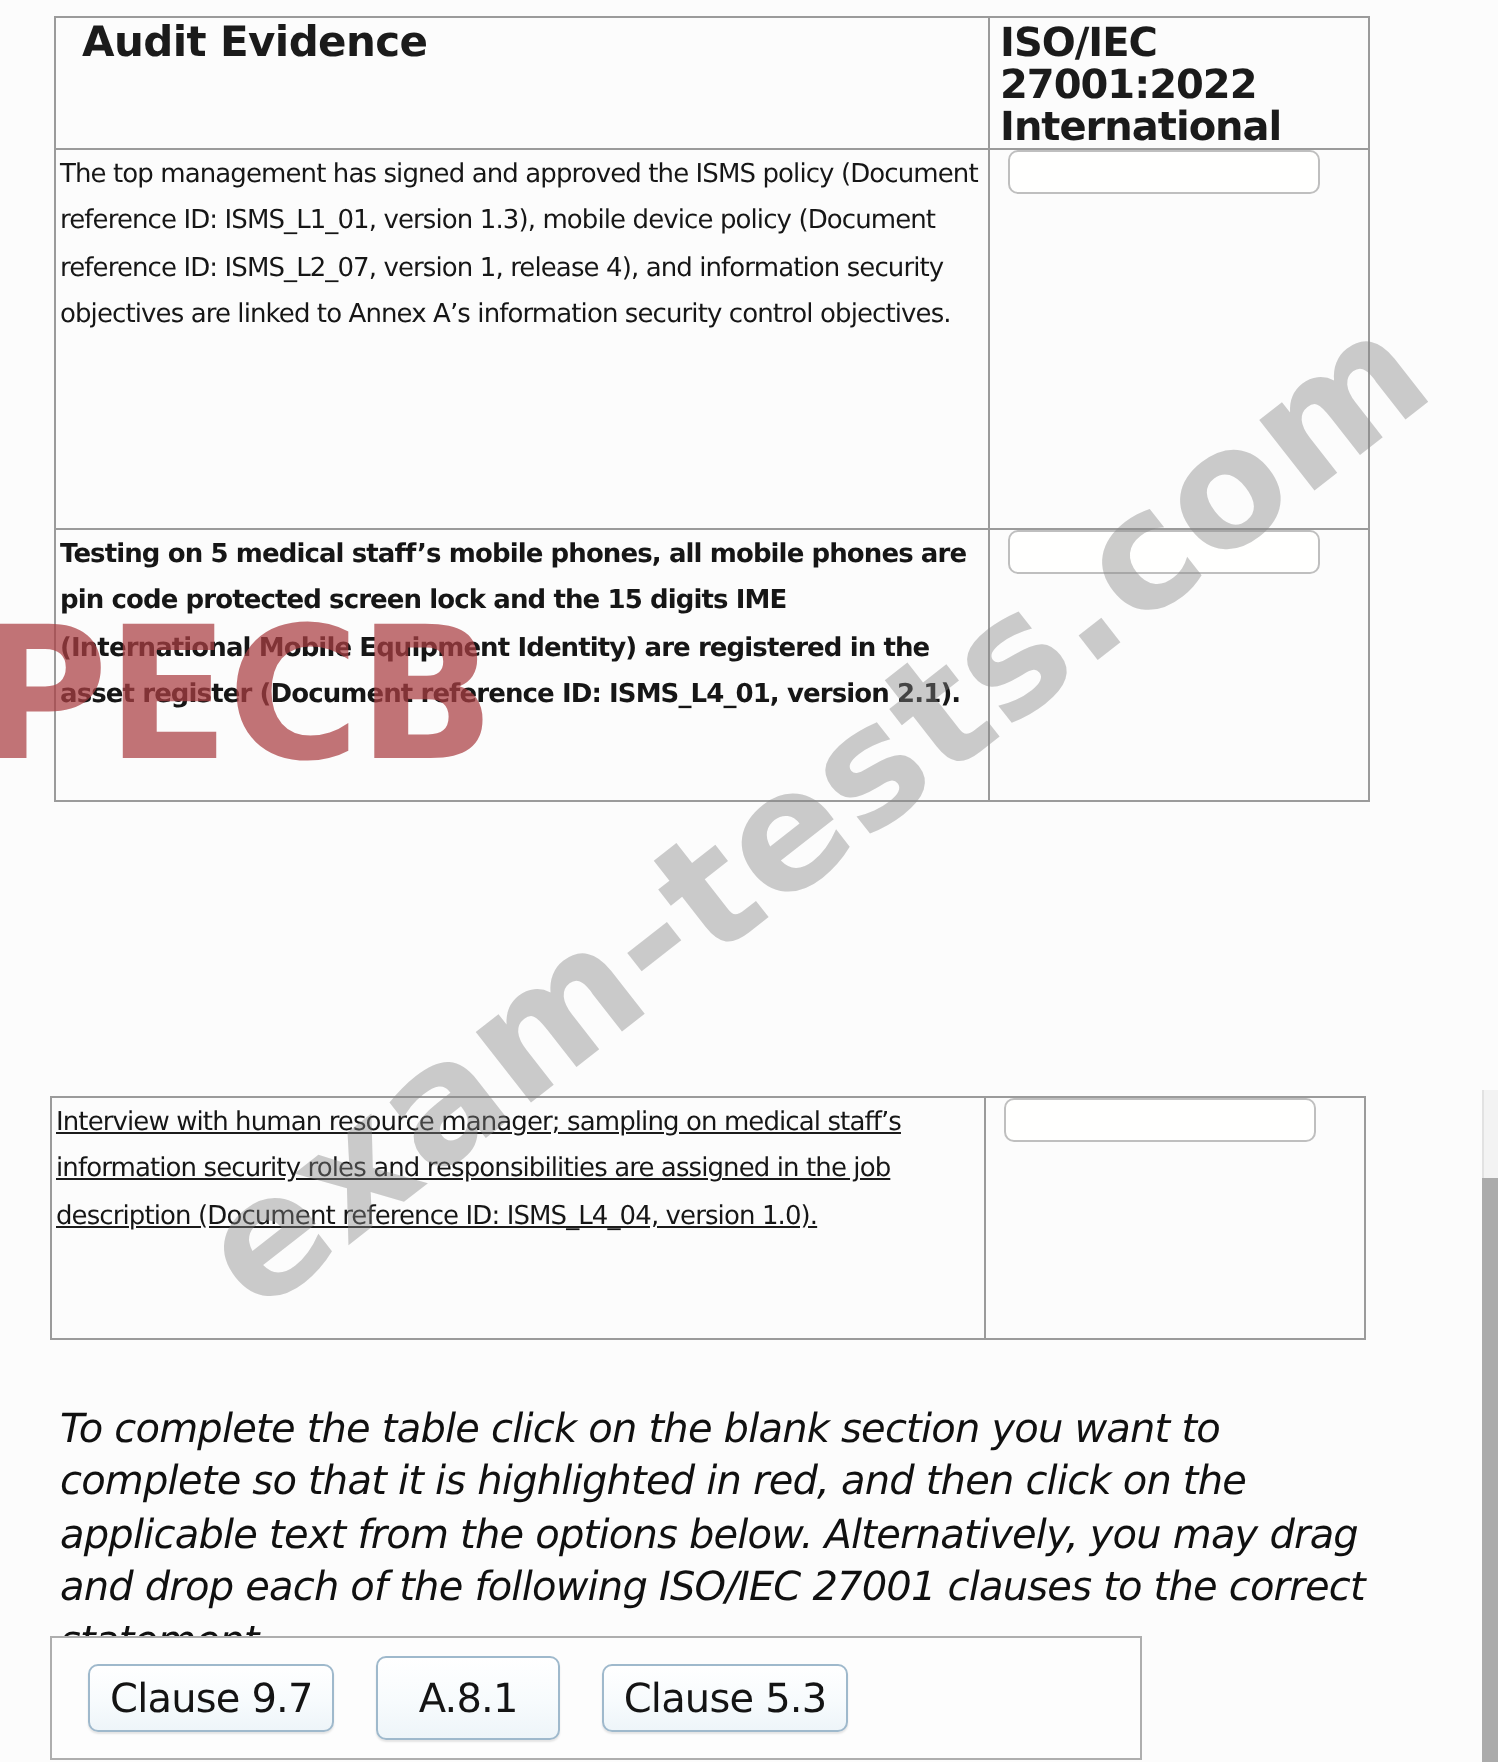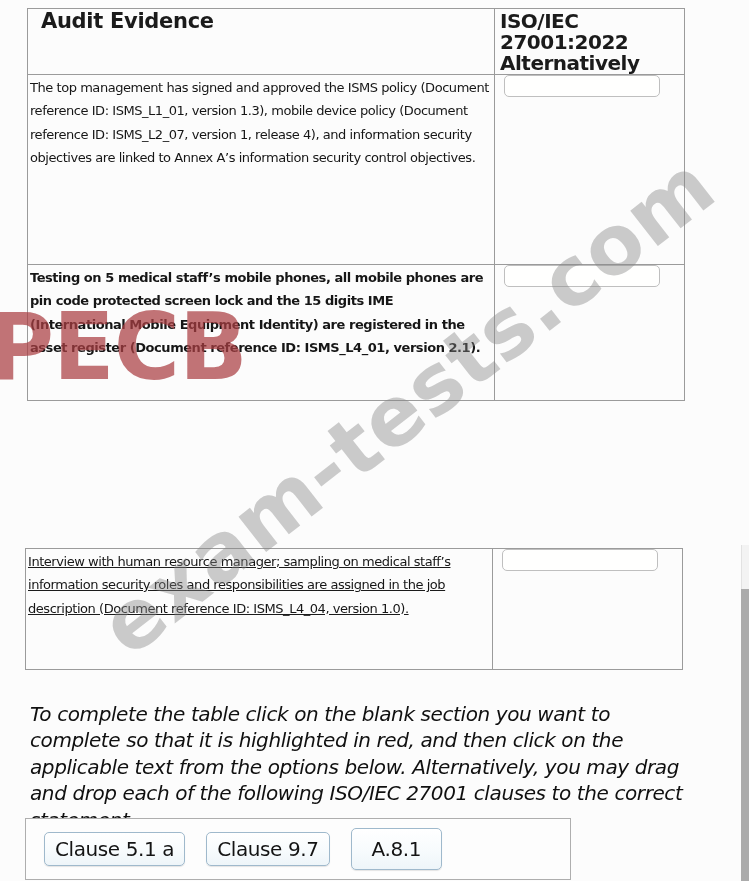--- a/index.html
+++ b/index.html
@@ -100,21 +100,21 @@
 <div class="page">
 
   <table class="evidence-table t1">
     <colgroup>
         <col class="c-evidence">
         <col class="c-req">
       </colgroup>
     <tbody>
         <tr>
       <th class="h-evidence">Audit Evidence</th>
-      <th class="h-req">ISO/IEC 27001:2022 Alternatively</th>
+      <th class="h-req">ISO/IEC 27001:2022 International</th>
     </tr>
     <tr class="r1">
       <td class="evidence-cell">The top management has signed and approved the ISMS policy (Document reference ID: ISMS_L1_01, version 1.3), mobile device policy (Document reference ID: ISMS_L2_07, version 1, release 4), and information security objectives are linked to Annex A’s information security control objectives.</td>
       <td class="req-cell">
         <div class="blank-box"></div>
       </td>
     </tr>
     <tr class="r2">
       <td class="evidence-cell">Testing on 5 medical staff’s mobile phones, all mobile phones are pin code protected screen lock and the 15 digits IME (International Mobile Equipment Identity) are registered in the asset register (Document reference ID: ISMS_L4_01, version 2.1).</td>
       <td class="req-cell">
@@ -135,23 +135,23 @@
       <td class="req-cell">
         <div class="blank-box"></div>
       </td>
     </tr>
   </tbody>
     </table>
 
   <div class="instructions">To complete the table click on the blank section you want to complete so that it is highlighted in red, and then click on the applicable text from the options below. Alternatively, you may drag and drop each of the following ISO/IEC 27001 clauses to the correct statement.</div>
 
   <div class="options-box">
-    <button class="option-btn">Clause 5.1 a</button>
     <button class="option-btn">Clause 9.7</button>
     <button class="option-btn wide-pad">A.8.1</button>
+    <button class="option-btn">Clause 5.3</button>
   </div>
 
   <div class="wm-brand">PECB</div>
   <div class="wm-site">exam-tests.com</div>
 
   <div class="scroll-track"></div>
   <div class="scroll-thumb"></div>
 
 </div>
 

